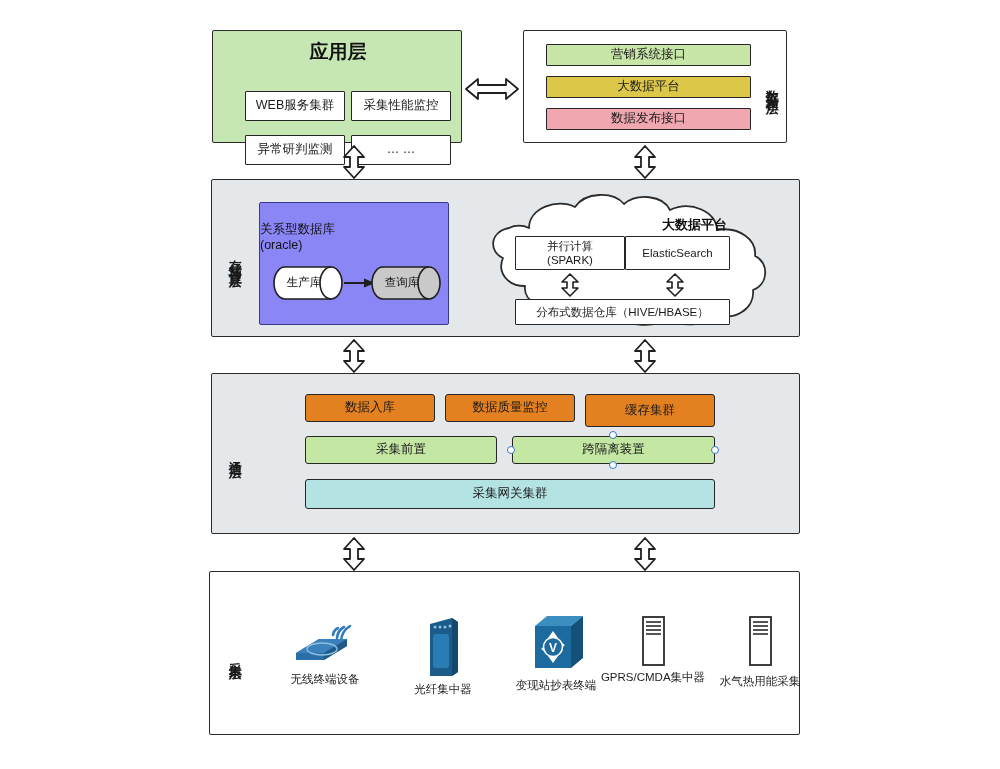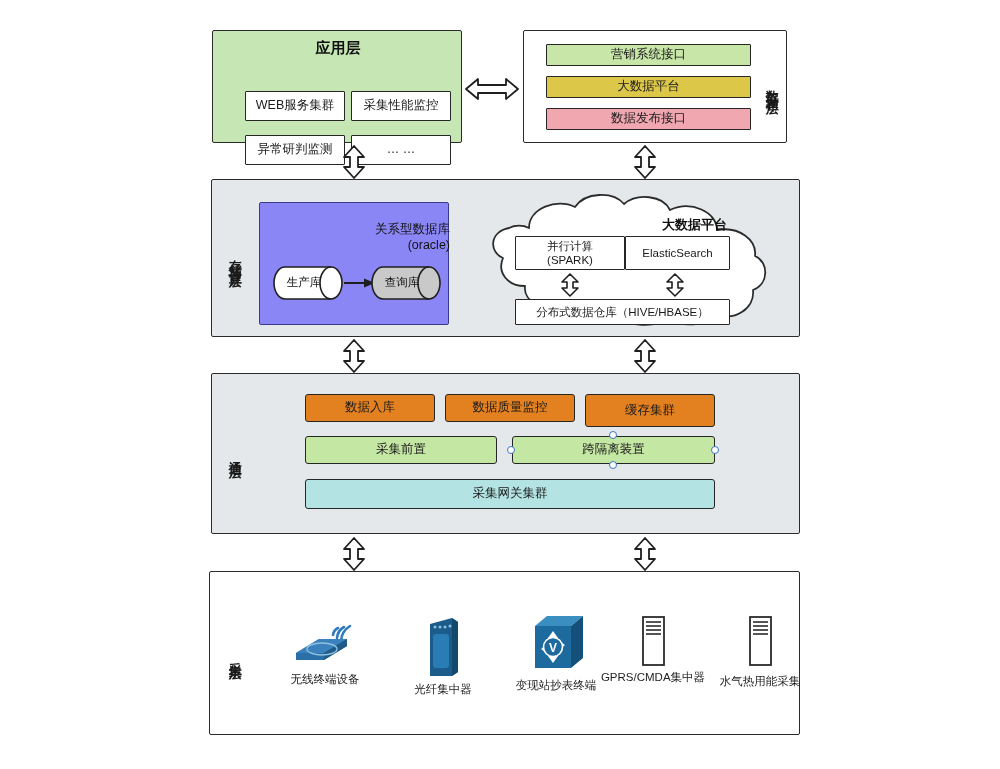--- a/index.html
+++ b/index.html
@@ -65,34 +65,34 @@
   .node-pink  { background: #f0a7b0; }
   .node-orange { background: #e3801f; }
   .node-cyan  { background: #b3e4e3; }
 
   .app-layer {
     background: #c6e6b4;
     border: 1.6px solid #2b2b2b;
     border-radius: 2px;
   }
   .app-title {
-    font-size: 15px;
+    font-size: 19px;
     font-weight: 700;
     text-align: center;
     color: #111;
   }
 
   .oracle-box {
     background: #8b86f5;
     border: 1.6px solid #3a3a8a;
     border-radius: 2px;
   }
   .oracle-title {
     font-size: 12.5px;
-    text-align: right;
+    text-align: left;
     color: #111;
     line-height: 1.3;
   }
 
   .cloud-title {
     font-size: 13px;
     font-weight: 700;
     color: #111;
     text-align: right;
   }

